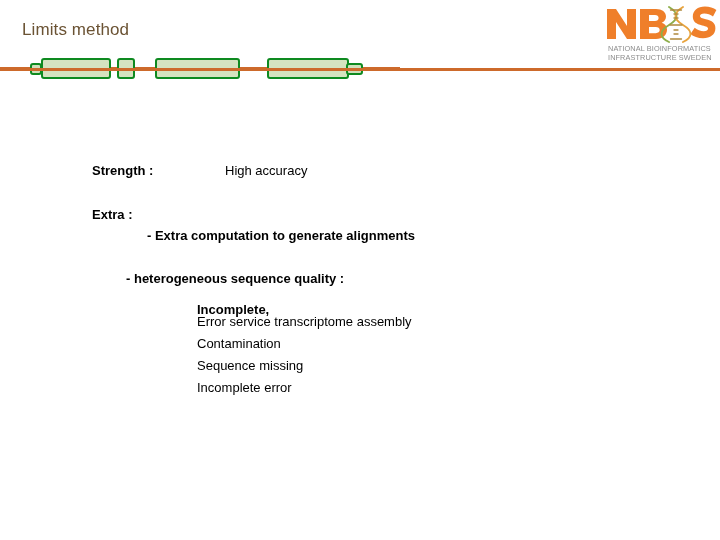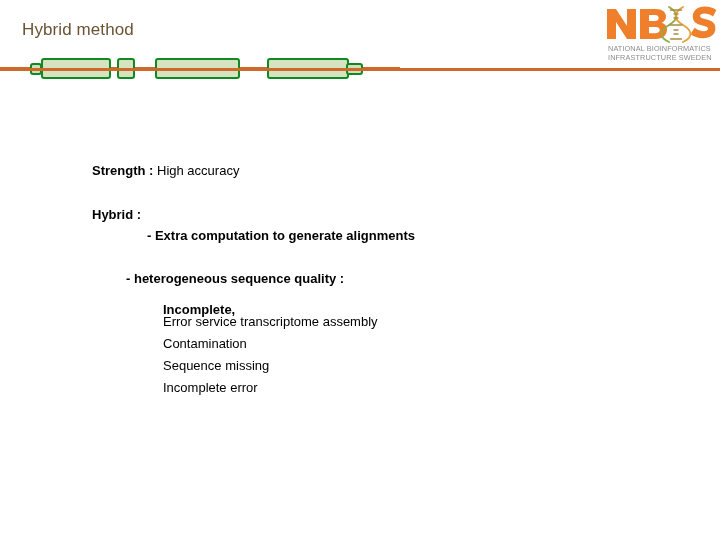--- a/index.html
+++ b/index.html
@@ -86,21 +86,21 @@
 
   
   .body-line {
     position: absolute;
     font-size: 13px;
     color: #000000;
     white-space: nowrap;
     line-height: 1.15;
   }
   .bold { font-weight: bold; text-align: center; }
-  .reg  { font-weight: 400; }
+  .reg  { font-weight: 400; margin-left: 34px; }
 
   
   #nbis-logo {
     position: absolute;
     left: 605px;
     top: 5px;
     width: 112px;
     height: 60px;
   }
   .logo-wordmark {
@@ -124,21 +124,21 @@
     transform-origin: left center;
   }
   .logo-sub.l1 { top: 39px; }
   .logo-sub.l2 { top: 48px; }
 </style>
 </head>
 <body>
 
 <div id="slide">
 
-  <div class="slide-title">Hybrid method</div>
+  <div class="slide-title">Limits method</div>
 
   <div id="gene-model">
     <div class="gene-intron-line"></div>
 
   <div class="gene-box utr" style="left: 30px; top: 7px; width: 12px; height: 12px;"></div>
       <div class="gene-box" style="left: 41px; top: 2px; width: 70px; height: 21px;"></div>
       <div class="gene-box" style="left: 117px; top: 2px; width: 18px; height: 21px;"></div>
       <div class="gene-box" style="left: 155px; top: 2px; width: 85px; height: 21px;"></div>
       <div class="gene-box" style="left: 267px; top: 2px; width: 82px; height: 21px;"></div>
       <div class="gene-box utr" style="left: 346px; top: 7px; width: 17px; height: 12px;"></div>
@@ -177,21 +177,21 @@
       </g>
     </svg>
     <div class="logo-sub l1">NATIONAL BIOINFORMATICS</div>
     <div class="logo-sub l2">INFRASTRUCTURE SWEDEN</div>
   </div>
 
   <div class="body-line" style="left:92px; top:164px;">
     <span class="bold">Strength :</span><span class="reg">&nbsp;</span><span class="reg">High accuracy</span>
   </div>
 
-  <div class="body-line bold" style="left:92px; top:208px;">Hybrid :</div>
+  <div class="body-line bold" style="left:92px; top:208px;">Extra :</div>
 
   <div class="body-line bold" style="left:131px; top:229px;margin-left:16px;">- Extra computation to generate alignments</div>
 
   <div class="body-line bold" style="left:126px; top:272px;">- heterogeneous sequence quality :</div>
 
   <div id="quality-issues">
       <div class="body-line reg" style="left: 163px; top: 303px; font-weight: bold;">Incomplete,</div>
       <div class="body-line reg" style="left: 163px; top: 315px;">Error service transcriptome assembly</div>
       <div class="body-line reg" style="left: 163px; top: 337px;">Contamination</div>
       <div class="body-line reg" style="left: 163px; top: 359px;">Sequence missing</div>

